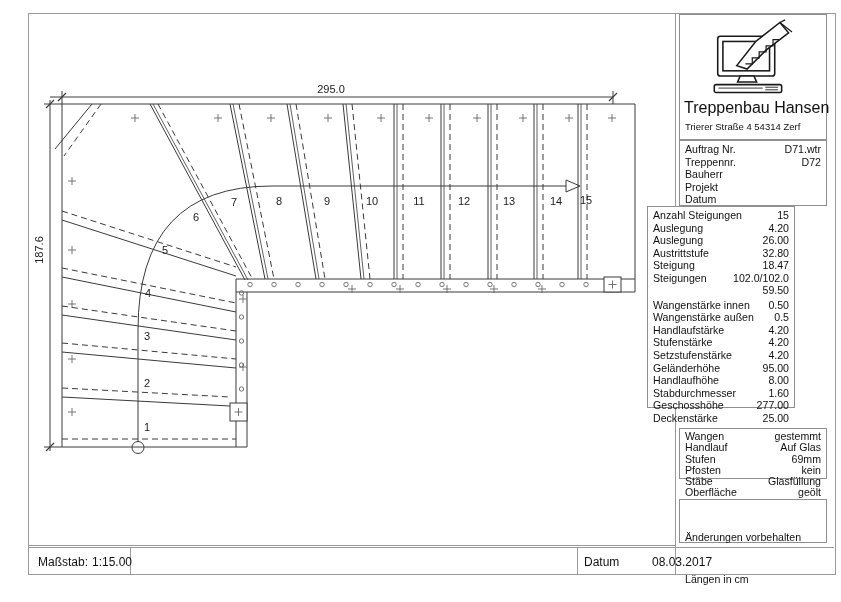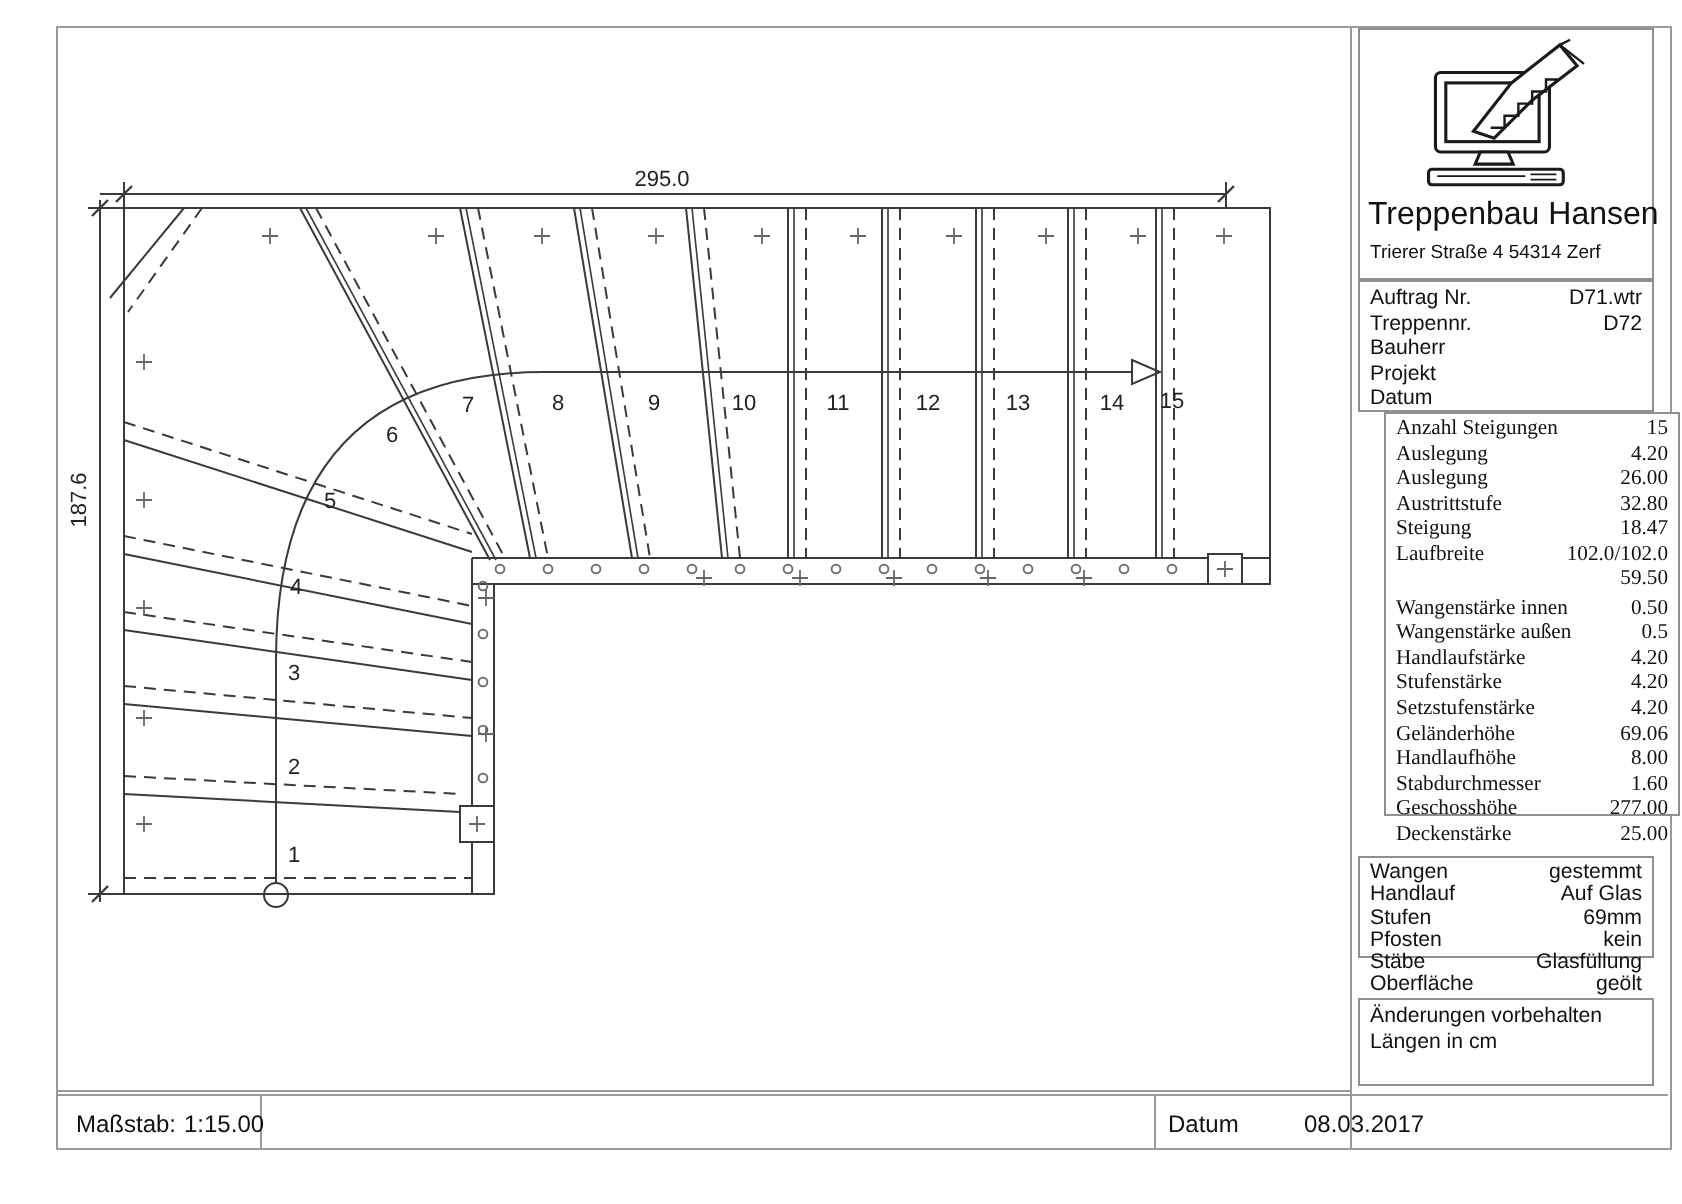--- a/index.html
+++ b/index.html
@@ -10,27 +10,27 @@
   #panel-line{left:675px;top:13px;width:0;height:560px;border-left:1px solid #9a9a9a;}
   #draw-sep{left:28px;top:545px;width:648px;height:0;border-top:1px solid #9a9a9a;}
   
   #bar{left:28px;top:547px;width:806px;height:26px;border-top:1px solid #9a9a9a;font-size:12px;}
   #bar .vline{position:absolute;top:0;height:100%;width:0;border-left:1px solid #9a9a9a;}
   #bar span{position:absolute;top:7px;white-space:nowrap;}
   
   .pbox{position:absolute;width:148px;border:1px solid #8f8f8f;box-sizing:border-box;background:#fff;}
   #logo-box{left:679px;top:14px;height:126px;}
   #order-box{left:679px;top:140px;height:66px;}
-  #param-box{left:692px;top:206px;height:202px;font-family:Liberation Serif, serif;}
+  #param-box{left:647px;top:206px;height:202px;}
   #constr-box{left:679px;top:428px;height:51px;}
   #notes-box{left:679px;top:499px;height:44px;}
   .rows{padding-top:2px;}
   .prow{display:flex;justify-content:space-between;padding:0 5px;font-size:10.6px;line-height:12.55px;white-space:nowrap;}
   #constr-box .prow{line-height:11.3px;}
-  .note-line{padding:0 5px;font-size:10.6px;line-height:12.5px;}
+  .note-line{padding:0 5px;font-size:10.6px;line-height:12.5px;margin-top:29px;}
   #company-name{position:absolute;left:4px;top:84px;font-size:16px;white-space:nowrap;}
   #company-addr{position:absolute;left:5px;top:106px;font-size:9.5px;white-space:nowrap;}
   #logo-svg{position:absolute;left:30px;top:4px;}
   
   #plan-svg{position:absolute;left:0;top:0;}
   .ln{stroke:#3a3a3a;stroke-width:1;fill:none;}
   .thin{stroke:#3a3a3a;stroke-width:.8;fill:none;}
   .dash{stroke:#3a3a3a;stroke-width:1;fill:none;stroke-dasharray:6 4;}
   .dim{stroke:#3a3a3a;stroke-width:1;fill:none;}
   .tick{stroke:#3a3a3a;stroke-width:1.2;fill:none;}
@@ -218,21 +218,21 @@
         </div>
         <div class="prow">
           <span>Austrittstufe</span>
           <span>32.80</span>
         </div>
         <div class="prow">
           <span>Steigung</span>
           <span>18.47</span>
         </div>
         <div class="prow">
-          <span>Laufbreite</span>
+          <span>Steigungen</span>
           <span>102.0/102.0</span>
         </div>
         <div class="prow">
           <span></span>
           <span>59.50</span>
         </div>
         <div class="prow" style="margin-top: 2px;">
           <span>Wangenstärke innen</span>
           <span>0.50</span>
         </div>
@@ -247,21 +247,21 @@
         <div class="prow">
           <span>Stufenstärke</span>
           <span>4.20</span>
         </div>
         <div class="prow">
           <span>Setzstufenstärke</span>
           <span>4.20</span>
         </div>
         <div class="prow">
           <span>Geländerhöhe</span>
-          <span>69.06</span>
+          <span>95.00</span>
         </div>
         <div class="prow">
           <span>Handlaufhöhe</span>
           <span>8.00</span>
         </div>
         <div class="prow">
           <span>Stabdurchmesser</span>
           <span>1.60</span>
         </div>
         <div class="prow">

